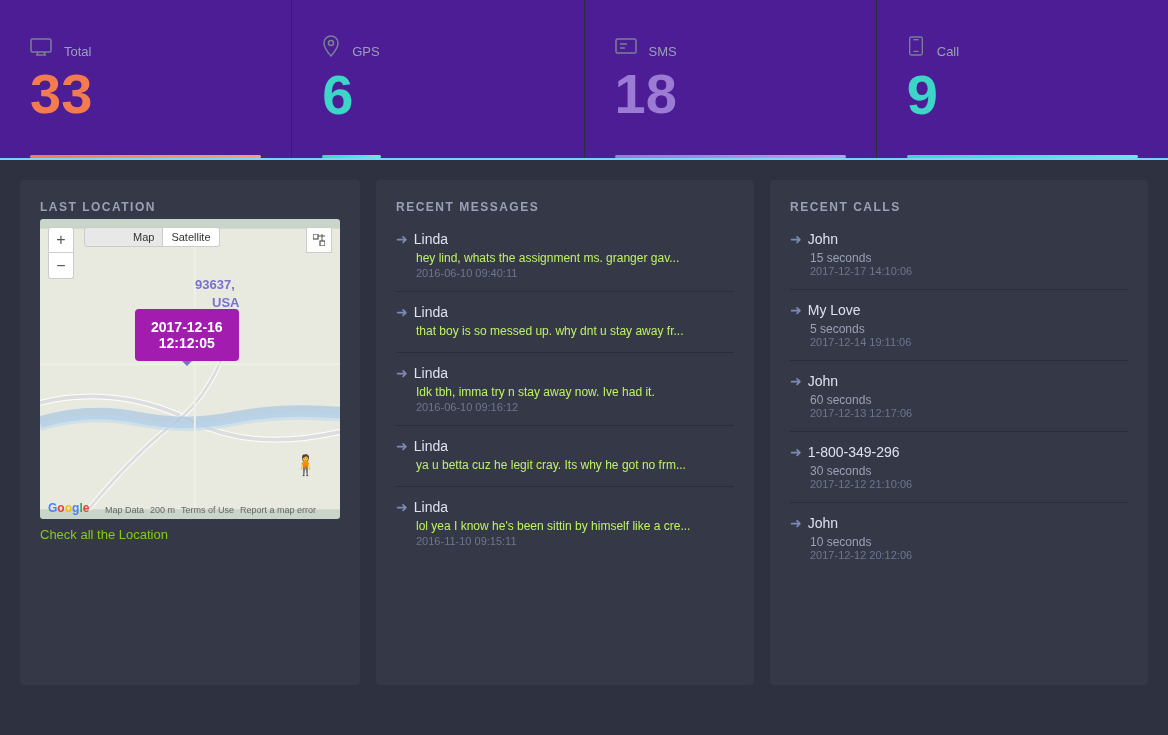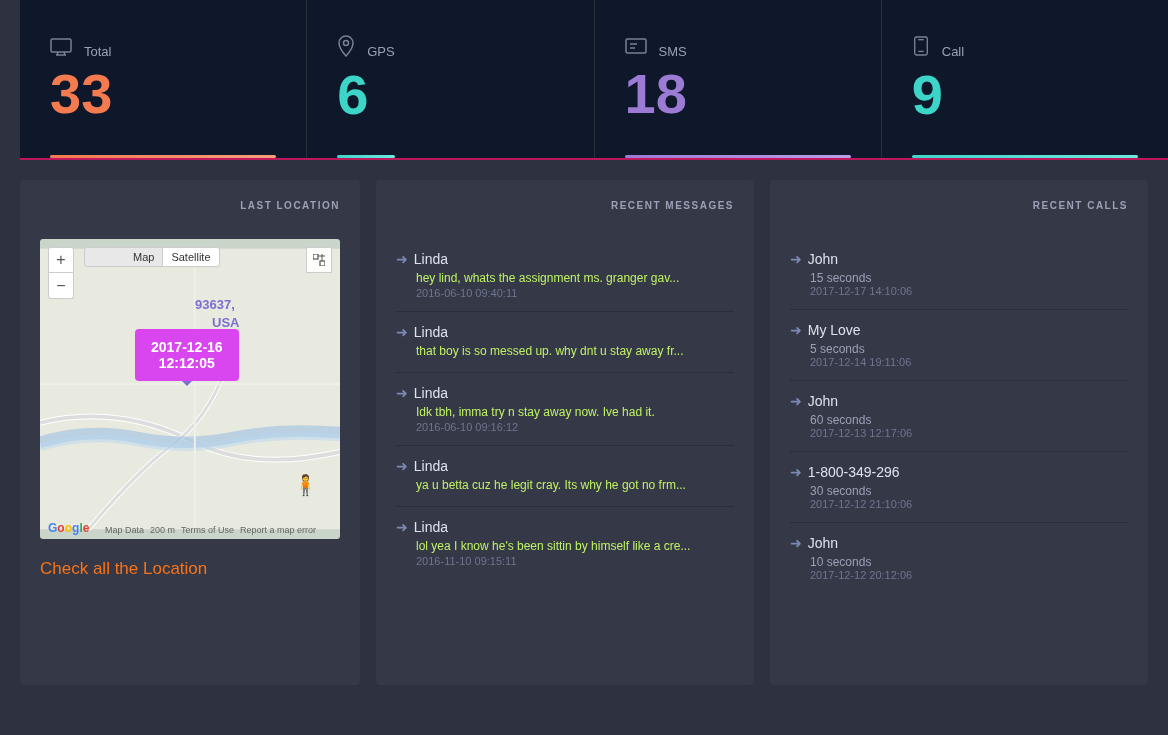--- a/index.html
+++ b/index.html
@@ -7,24 +7,23 @@
       background: #2e3140;
       font-family: 'Segoe UI', Arial, sans-serif;
       color: #ccc;
       min-height: 735px;
       min-width: 1168px;
     }
 
     
     .stats-bar {
       display: flex;
-      background: #0f172a;
-      border-bottom: 2px solid #be185d;
+      background: #4c1d95;
+      border-bottom: 2px solid #7dd3fc;
       height: 160px;
-      margin-left: 20px;
     }
     .stat-card {
       flex: 1;
       display: flex;
       flex-direction: column;
       justify-content: center;
       padding: 20px 30px;
       border-right: 1px solid #2a2d3a;
       position: relative;
     }
@@ -81,27 +80,26 @@
       border-radius: 4px;
       padding: 20px;
       flex: 1;
       margin: 0 8px;
       overflow: hidden;
     }
     .panel:first-child { margin-left: 0; }
     .panel:last-child  { margin-right: 0; }
 
     .panel-title {
-      font-size: 10px;
+      font-size: 12px;
       font-weight: 700;
       letter-spacing: 1.5px;
       color: #9aa0b5;
       text-transform: uppercase;
-      margin-bottom: 28px;
-      text-align: right;
+      margin-bottom: 5px;
     }
 
     
     .map-panel {
       flex: 0 0 340px;
       margin-left: 0;
     }
     .map-container {
       width: 100%;
       height: 300px;
@@ -174,21 +172,21 @@
       cursor: pointer;
       font-size: 11px;
       color: #555;
       z-index: 10;
     }
 
     .map-tooltip {
       position: absolute;
       top: 90px;
       left: 95px;
-      background: #d946ef;
+      background: #a21caf;
       color: #fff;
       padding: 10px 16px;
       border-radius: 4px;
       text-align: center;
       font-size: 14px;
       font-weight: 600;
       z-index: 20;
       white-space: nowrap;
     }
     .map-tooltip::after {
@@ -222,23 +220,23 @@
 
     .map-person-icon {
       position: absolute;
       bottom: 42px;
       right: 22px;
       font-size: 20px;
       z-index: 15;
     }
 
     .check-location-link {
-      color: #f97316;
-      font-size: 17px;
-      margin-top: 20px;
+      color: #84cc16;
+      font-size: 13px;
+      margin-top: 8px;
       display: block;
       cursor: pointer;
       text-decoration: none;
     }
 
     
     .messages-panel {
       flex: 1;
     }
 

